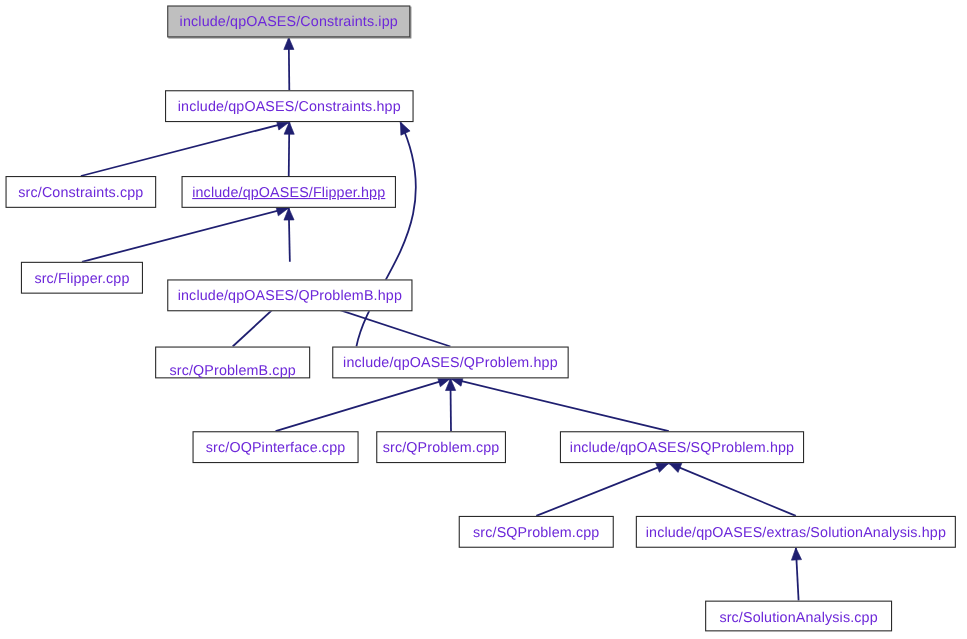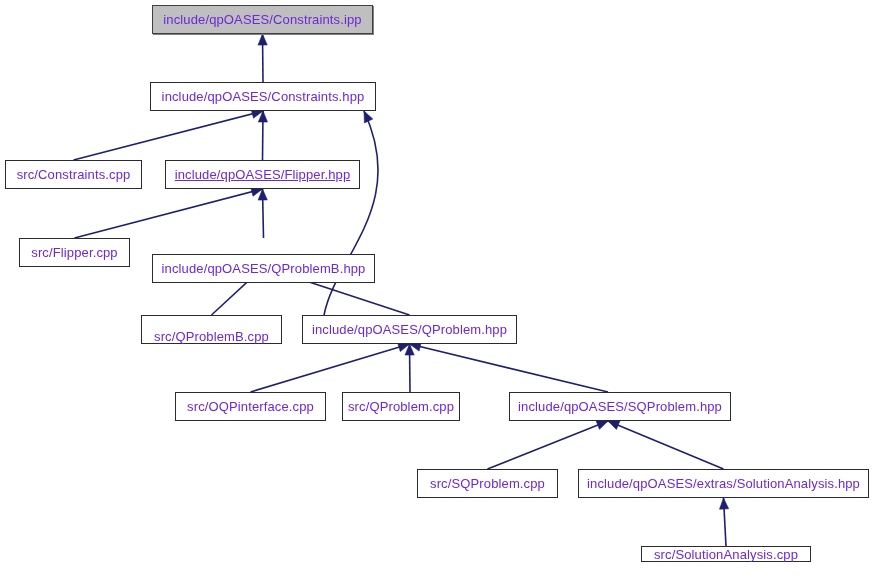--- a/index.html
+++ b/index.html
@@ -132,16 +132,16 @@
     </div>
     <div class="node" style="left: 497px; top: 392px; width: 222px; height: 29px; margin-left: 12px;">
       <span class="node-label">include/qpOASES/SQProblem.hpp</span>
     </div>
     <div class="node" style="left: 417px; top: 469px; width: 141px; height: 29px;">
       <span class="node-label">src/SQProblem.cpp</span>
     </div>
     <div class="node" style="left: 578px; top: 469px; width: 291px; height: 29px;">
       <span class="node-label">include/qpOASES/extras/SolutionAnalysis.hpp</span>
     </div>
-    <div class="node" style="left: 641px; top: 546px; width: 170px; height: 16px;">
+    <div class="node" style="left: 641px; top: 546px; width: 170px; height: 28px;">
       <span class="node-label">src/SolutionAnalysis.cpp</span>
     </div>
   </div>
 
 </body></html>

